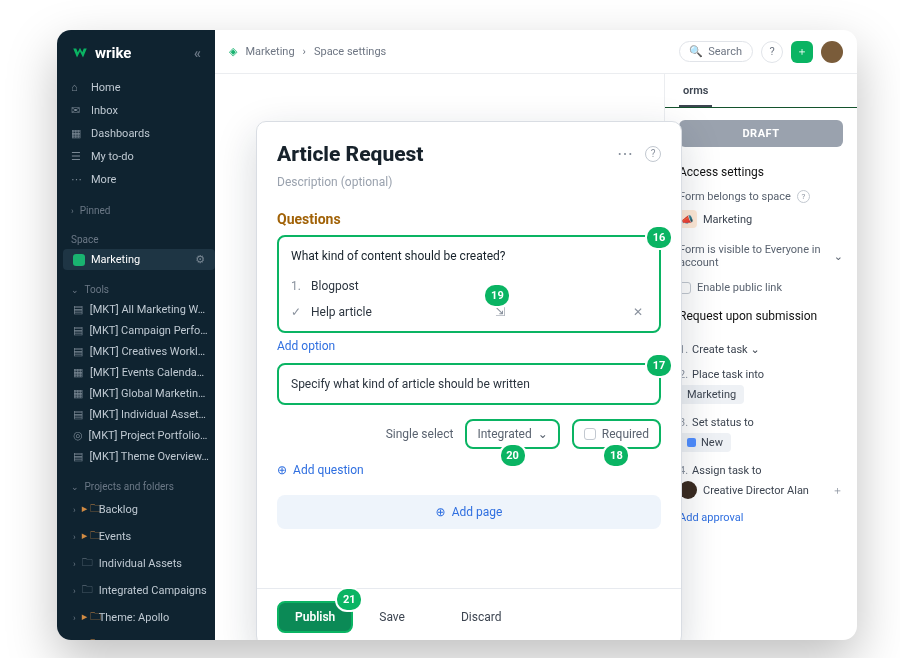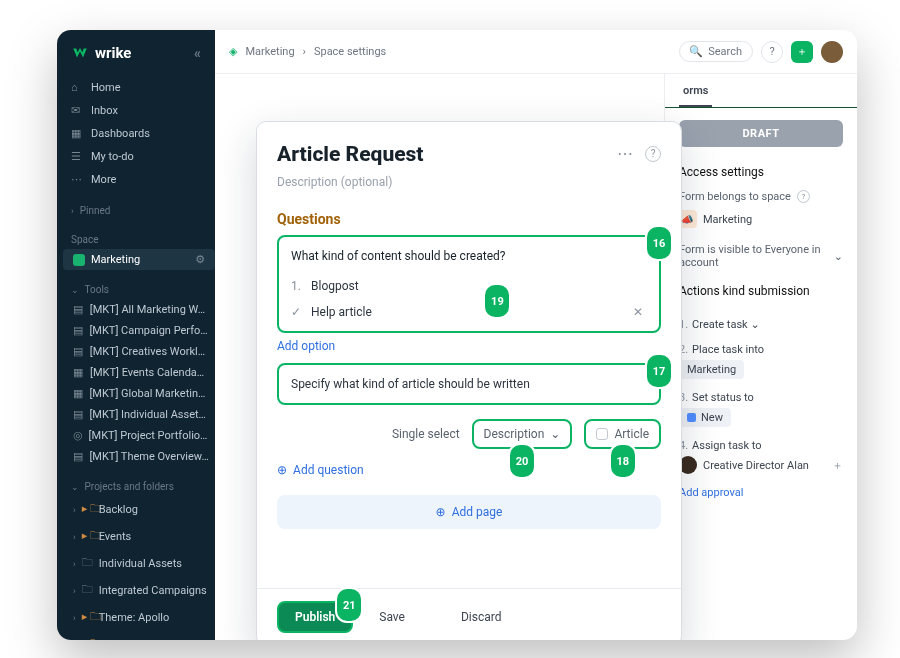--- a/index.html
+++ b/index.html
@@ -71,21 +71,21 @@
 .ftrow{margin:14px 20px 0;display:flex;justify-content:flex-end;align-items:center;gap:12px;font-size:12px;color:#5a6370}
 .dd{border:2.5px solid #0ab463;border-radius:8px;padding:6px 10px;display:flex;align-items:center;gap:6px;cursor:pointer;position:relative}
 .req{border:2.5px solid #0ab463;border-radius:8px;padding:6px 10px;display:flex;align-items:center;gap:6px;cursor:pointer;position:relative}
 .addq{padding:14px 20px 0;color:#2f6fe0;font-size:12px;display:flex;align-items:center;gap:6px;cursor:pointer}
 .addpg{margin:18px 20px 0;background:#eef4fb;color:#2f6fe0;border-radius:8px;text-align:center;padding:10px 0;font-size:12px;cursor:pointer;display:flex;align-items:center;justify-content:center;gap:6px}
 .mftr{margin-top:auto;border-top:1px solid #e7eaef;padding:12px 20px;display:flex;align-items:center;gap:10px}
 .btn{border-radius:8px;padding:7px 16px;font-size:12px;cursor:pointer}
 .btn.pri{background:#0b8a56;color:#fff;border:2.5px solid #0ab463;font-weight:600;position:relative}
 .btn.gho{background:transparent;color:#3d4551}
 
-.cb{position:absolute;background:#0ab463;color:#fff;font-size:11px;font-weight:700;width:24px;height:32px;border-radius:10px;display:flex;align-items:center;justify-content:center;box-shadow:0 0 0 2px #fff}
+.cb{position:absolute;background:#0ab463;color:#fff;font-size:11px;font-weight:700;width:24px;height:21px;border-radius:10px;display:flex;align-items:center;justify-content:center;box-shadow:0 0 0 2px #fff}
 </style>
 </head>
 <body>
 
 <div class="app">
 
   <aside class="side">
     <div class="logo">
       <svg viewBox="0 0 24 24" fill="#0ab463">
           <path d="M3 6l5 12 4-8 4 8 5-12h-4l-2 5-3-6-3 6-2-5z"></path>
@@ -237,23 +237,27 @@
               <span class="hlp">?</span>
             </div>
           <div class="spchip">
               <span class="sico">📣</span>
               <span>Marketing</span>
             </div>
           <div class="rline" style="margin-top:8px">
               <span>Form is visible to Everyone in account</span>
               <span style="margin-left:4px">⌄</span>
             </div>
+          <div class="rline" style="margin-top:6px">
+              <span class="ck"></span>
+              <span>Enable public link</span>
+            </div>
         </div>
         <div class="rsec">
-          <h4>Actions kind submission</h4>
+          <h4>Request upon submission</h4>
         </div>
         <div class="steps">
           <div class="step"><span class="num">1.</span><span class="lab">Create task</span> <span>⌄</span></div>
           <div class="step"><span class="num">2.</span><span class="lab">Place task into</span><br><span class="chip">Marketing</span></div>
           <div class="step"><span class="num">3.</span><span class="lab">Set status to</span><br><span class="chip status">New</span></div>
           <div class="step"><span class="num">4.</span><span class="lab">Assign task to</span>
             <div class="assn">
                 <span class="av"></span>
                 <span>Creative Director Alan</span>
                 <span style="margin-left:auto;color:#8a929e">＋</span>
@@ -291,27 +295,27 @@
     <div class="addopt">Add option</div>
 
     <div class="helpbox">
       <span class="cb" style="top:-10px;right:-12px">17</span>
       <span>Specify what kind of article should be written</span>
     </div>
 
     <div class="ftrow">
       <span>Single select</span>
       <span class="dd">
-        <span>Description</span>
+        <span>Integrated</span>
           <span>⌄</span>
         <span class="cb" style="top:24px;left:50%;transform:translateX(-50%)">20</span>
       </span>
       <span class="req">
         <span class="ck"></span>
-          <span>Article</span>
+          <span>Required</span>
         <span class="cb" style="top:24px;left:50%;transform:translateX(-50%)">18</span>
       </span>
     </div>
 
     <div class="addq">
         <span>⊕</span>
         <span>Add question</span>
       </div>
     <div class="addpg">
         <span>⊕</span>

